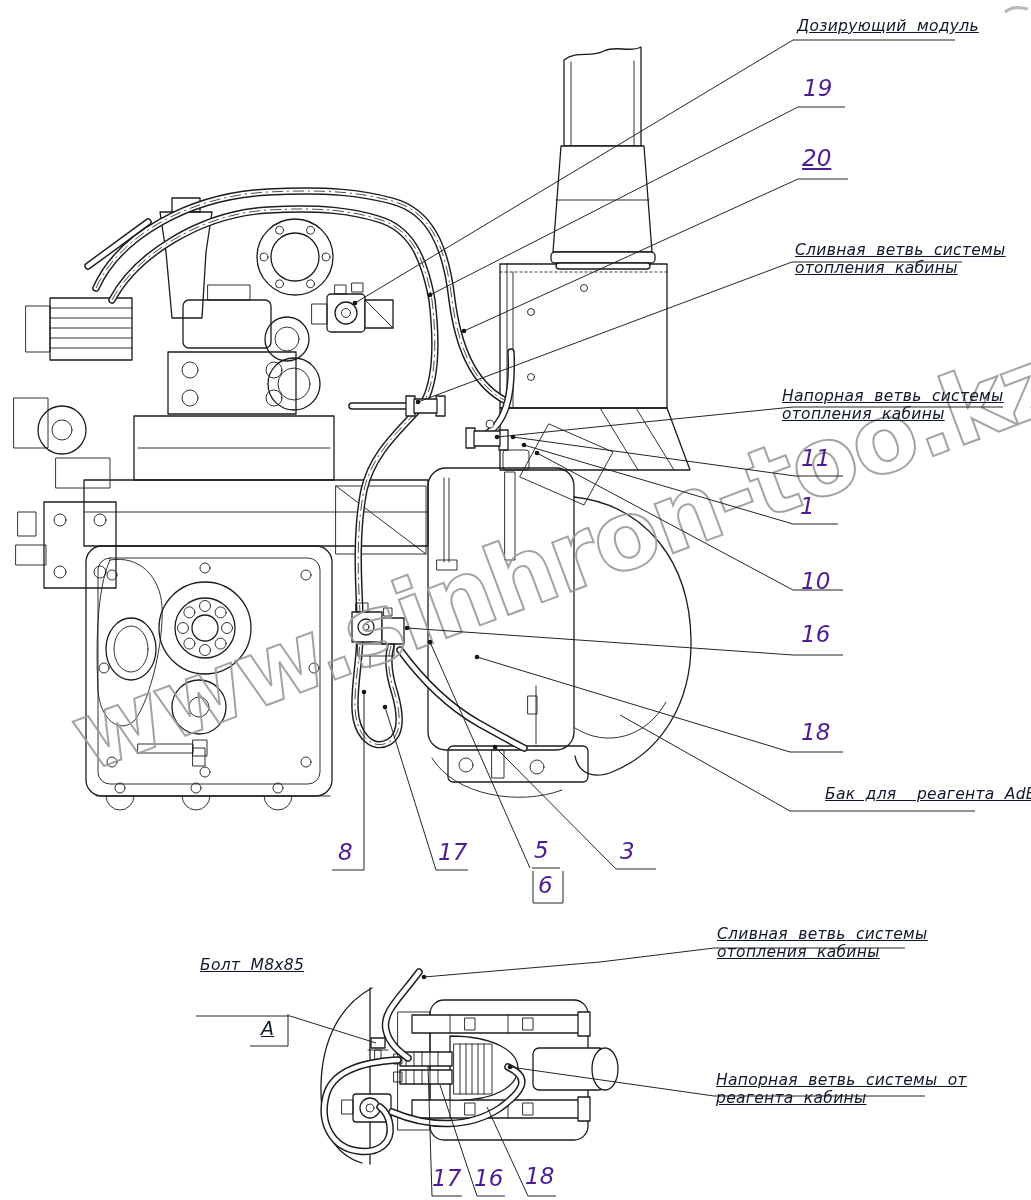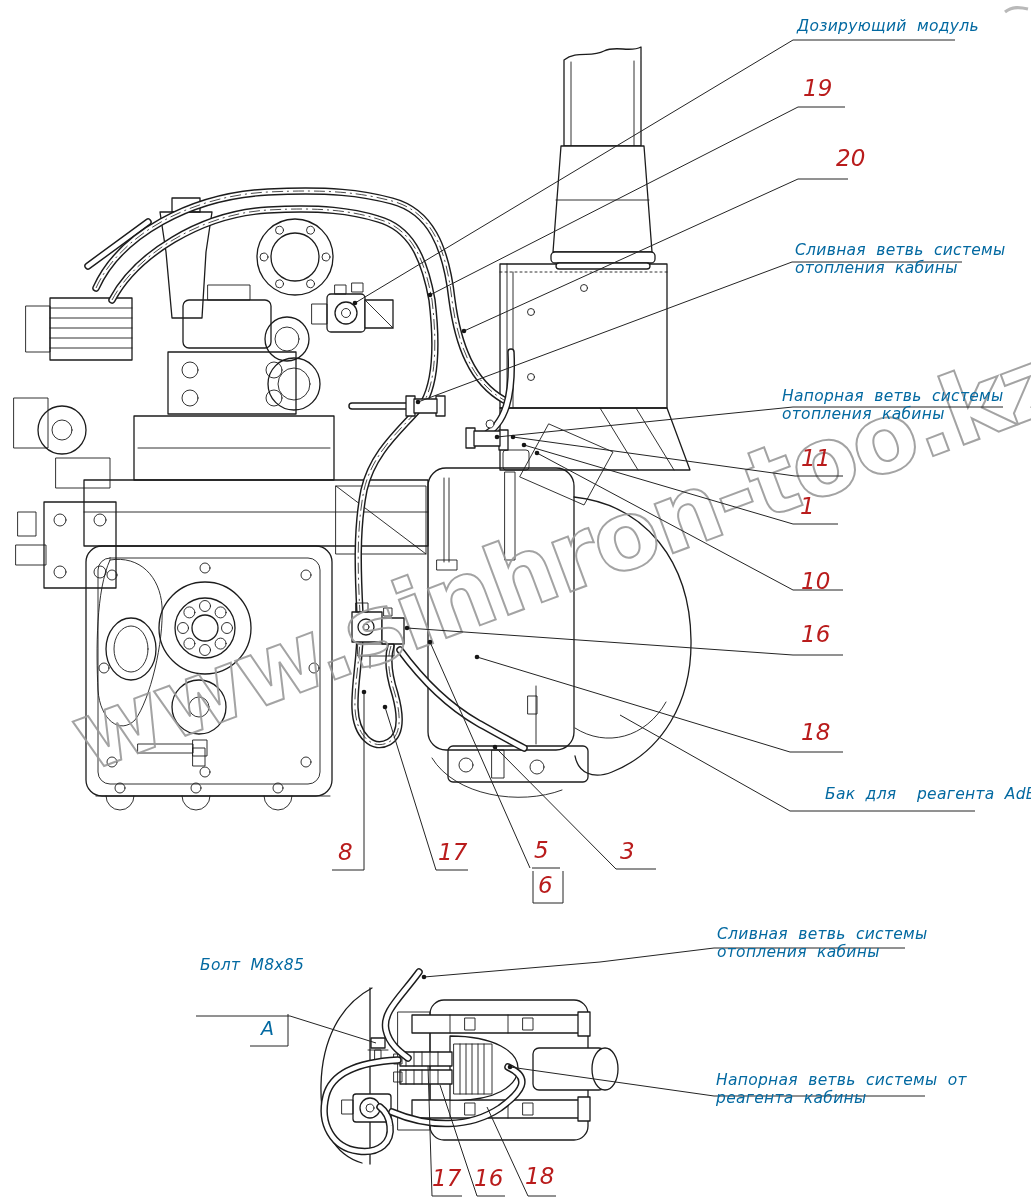--- a/index.html
+++ b/index.html
@@ -4,25 +4,25 @@
 <style>
   html,body { margin:0; padding:0; background:#ffffff; }
   #page {
     position:relative; width:1031px; height:1200px; background:#ffffff;
     overflow:hidden; font-family:"DejaVu Sans", sans-serif;
   }
   #draw { position:absolute; left:0; top:0; width:1031px; height:1200px; }
 
   .lbl {
     position:absolute; font:italic 15.5px/17.5px "DejaVu Sans", sans-serif;
-    color:#0369a1; white-space:pre; word-spacing:5px; letter-spacing:.3px;
+    color:#0f172a; white-space:pre; word-spacing:5px; letter-spacing:.3px;text-decoration:underline;
   }
   .num {
     position:absolute; font:italic 23px/25px "DejaVu Sans", sans-serif;
-    color:#b91c1c; white-space:pre;
+    color:#4c1d95; white-space:pre;
   }
   .view-letter { font:italic 19px/21px "DejaVu Sans", sans-serif; }
 
   
   .ln   { fill:none; stroke:#1c1c1c; stroke-width:1.3; stroke-linejoin:round; stroke-linecap:round; }
   .thin { stroke-width:.9; }
   .wfill{ fill:#ffffff; }
   .ldr  { fill:none; stroke:#242424; stroke-width:1; stroke-linejoin:round; }
   .dot  { fill:#161616; stroke:none; }
   .tubeO{ fill:none; stroke:#1c1c1c; stroke-width:7.5; stroke-linecap:round; }
@@ -340,21 +340,21 @@
         <circle class="dot" cx="364" cy="692" r="2.3"></circle>
     <circle class="dot" cx="424" cy="977" r="2.3"></circle>
         <circle class="dot" cx="510" cy="1067" r="2.3"></circle>
   </g>
 
   <path d="M1005,12 C1012,6 1020,7 1028,9" stroke="#b9b9b9" stroke-width="3" fill="none"></path>
 </svg>
 
 <div class="lbl" style="left:797px; top:18px;">Дозирующий модуль</div>
 <div class="num" style="left:803px; top:76px;">19</div>
-<div class="num" style="left:836px; top:146px;">20</div>
+<div class="num" style="left:802px; top:146px;text-decoration:underline;">20</div>
 <div class="lbl" style="left:795px; top:242px;">Сливная ветвь системы
 отопления кабины</div>
 <div class="lbl" style="left:782px; top:388px;">Напорная ветвь системы
 отопления кабины</div>
 <div class="num" style="left:801px; top:446px;">11</div>
 <div class="num" style="left:800px; top:494px;">1</div>
 <div class="num" style="left:801px; top:558px;margin-top:11px;">10</div>
 <div class="num" style="left:801px; top:622px;">16</div>
 <div class="num" style="left:801px; top:720px;">18</div>
 <div class="lbl" style="left:825px; top:786px;">Бак для  реагента AdBlue</div>

